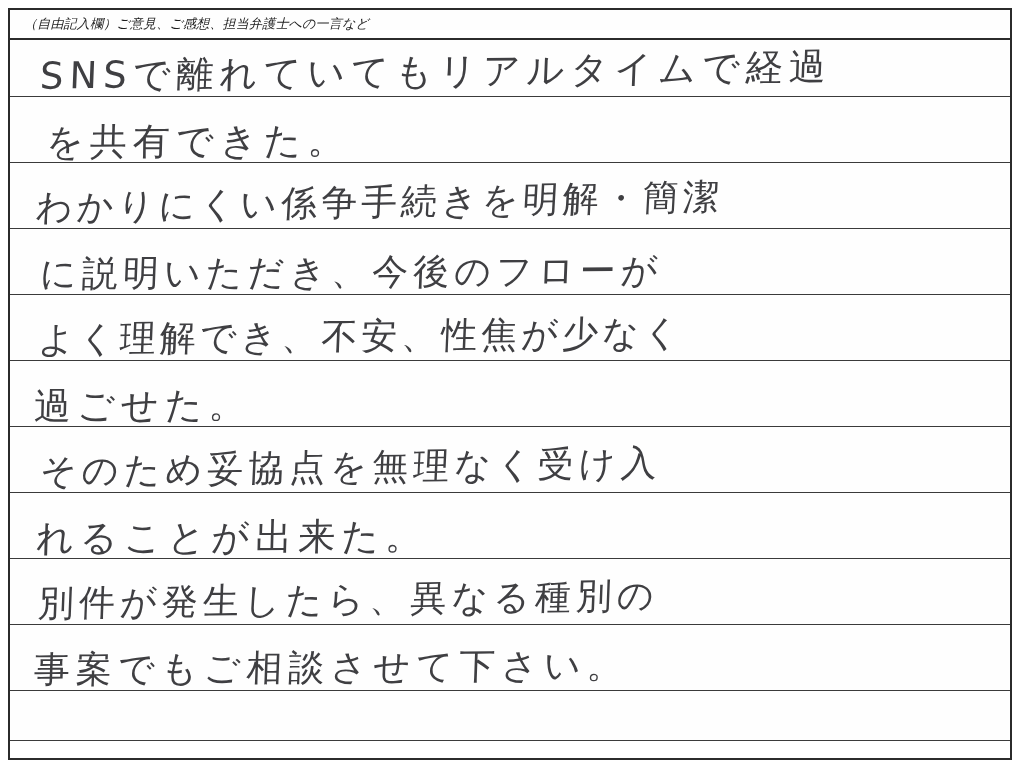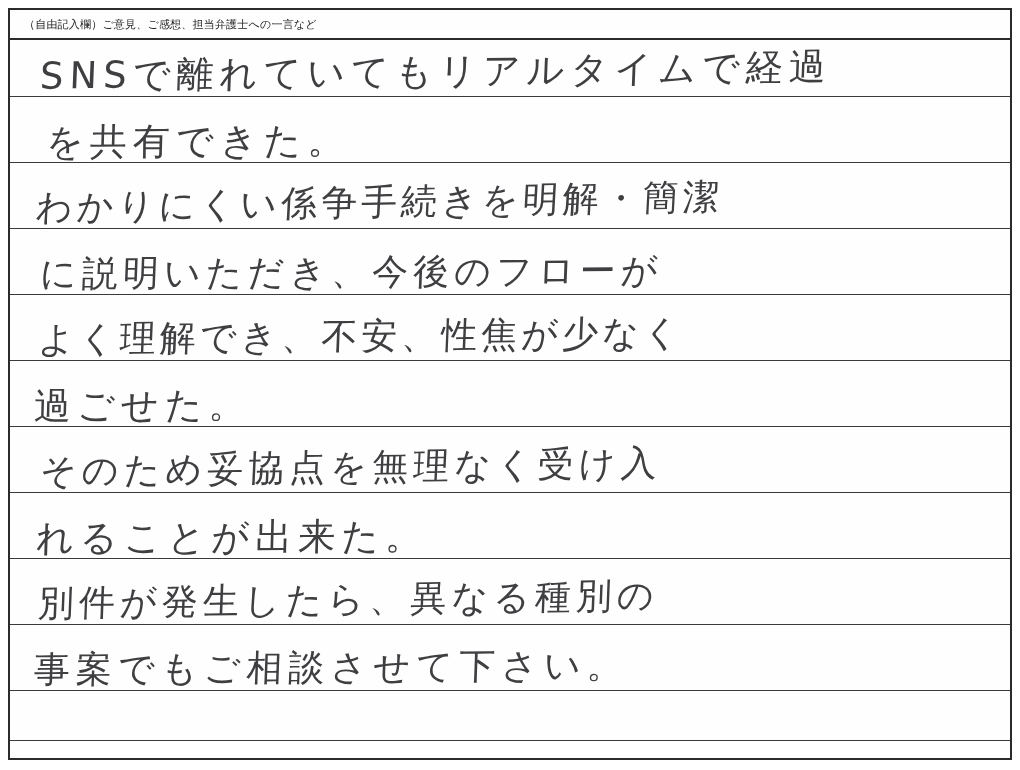--- a/index.html
+++ b/index.html
@@ -34,24 +34,25 @@
     top: 0;
     width: 100%;
     height: 30px;
     border-bottom: 2px solid #2b2b2b;
     box-sizing: border-box;
     display: flex;
     align-items: center;
     padding-left: 14px;
   }
   .header-label {
-    font-size: 11px;
+    font-size: 13px;
     color: #1d1d1d;
     letter-spacing: 0.2px;
     white-space: nowrap;
+    font-style: italic;
   }
   .lines {
     position: absolute;
     left: 0;
     top: 30px;
     width: 100%;
     height: 718px;
   }
   .rule {
     position: absolute;

